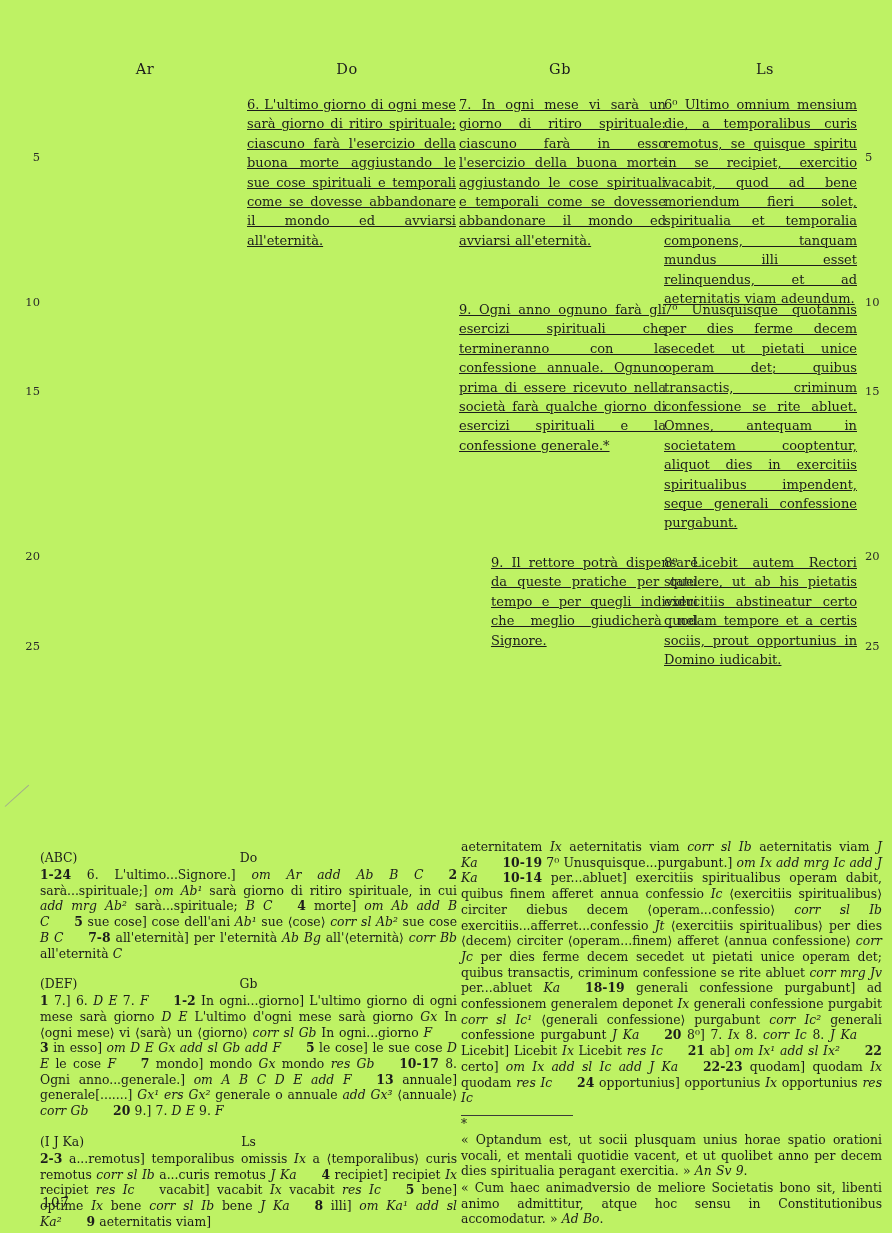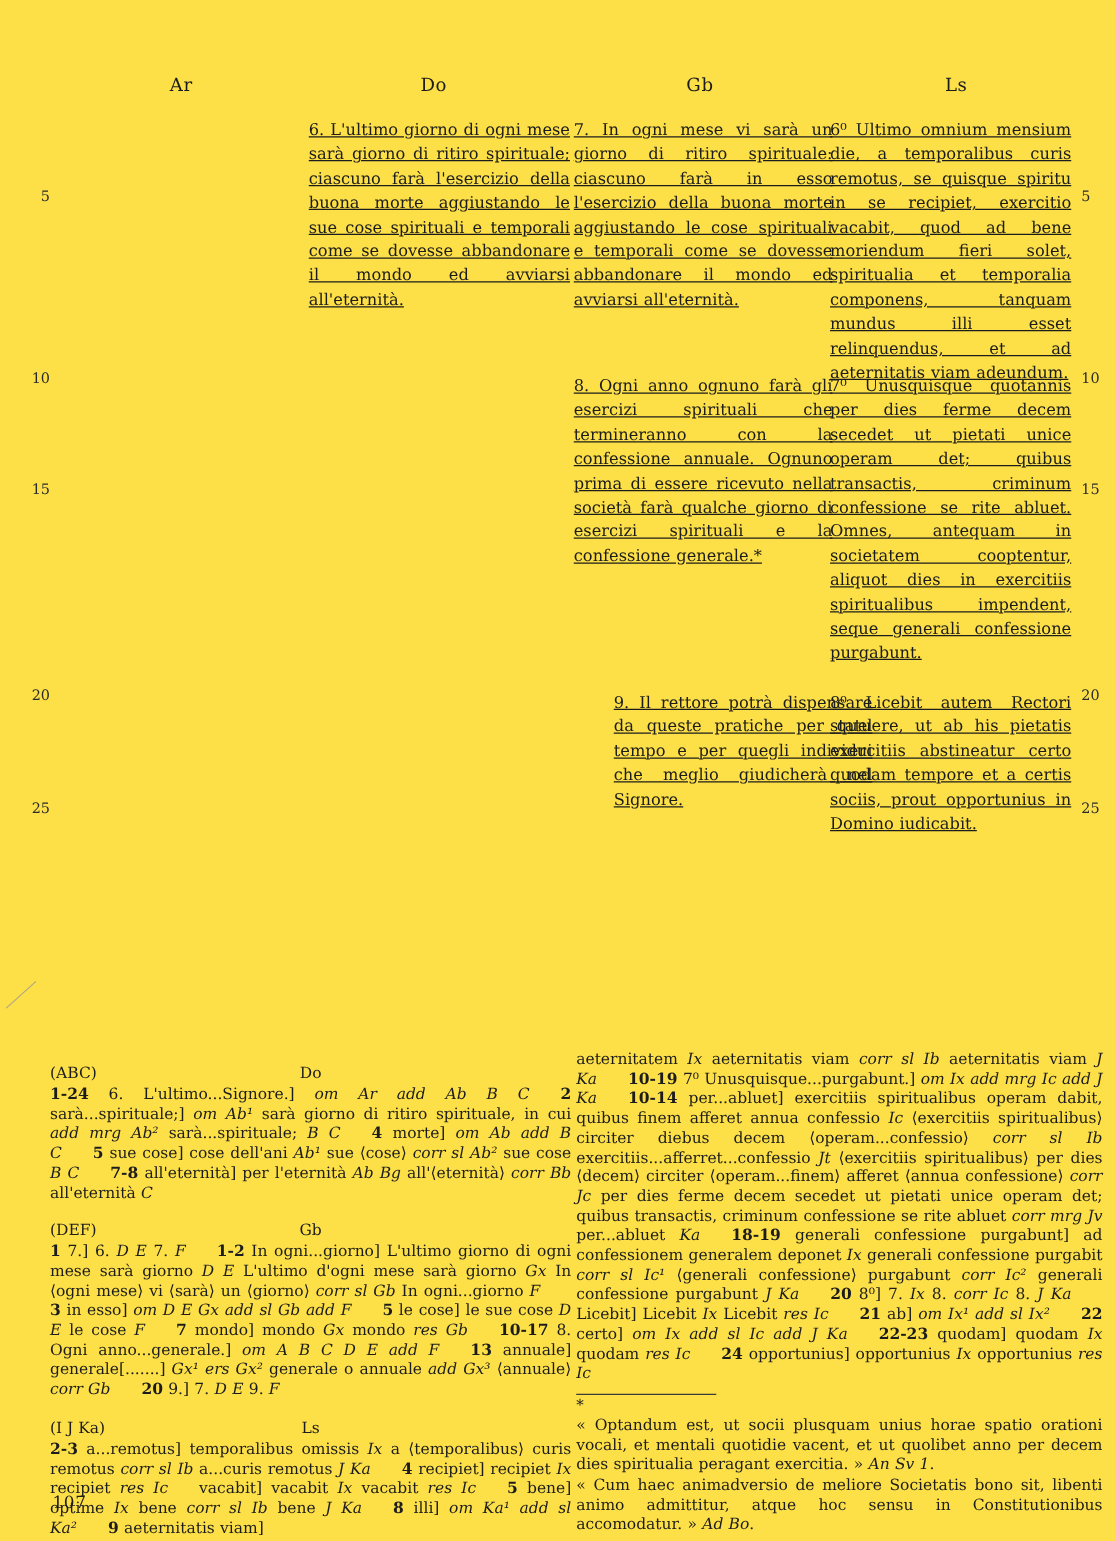--- a/index.html
+++ b/index.html
@@ -1,19 +1,19 @@
 <!DOCTYPE html>
 <html><head>
 <meta charset="utf-8">
 <style>
   html,body{margin:0;padding:0;background:#e8e8e4;}
   .page{
     position:relative;
     width:892px;height:1233px;
-    background:#fde047;
+    background:#bef264;
     font-family:"DejaVu Serif", serif;
     color:#1c1c1c;
     overflow:hidden;
   }
   .colhead{
     position:absolute;top:61px;
     font-size:14.5px;letter-spacing:.5px;
     text-align:center;
   }
   .para{
@@ -82,21 +82,21 @@
   <div class="marginnum" style="left:865px;top:150px;">5</div>
   <div class="marginnum" style="left:865px;top:295px;">10</div>
   <div class="marginnum" style="left:865px;top:384px;">15</div>
   <div class="marginnum" style="left:865px;top:549px;">20</div>
   <div class="marginnum" style="left:865px;top:639px;">25</div>
 
   <div class="para" style="left:247px;top:95px;width:209px;">6. L'ultimo giorno di ogni mese sarà giorno di ritiro spirituale; ciascuno farà l'esercizio della buona morte aggiustando le sue cose spirituali e temporali come se dovesse abbandonare il mondo ed avviarsi all'eternità.</div>
   <div class="para" style="left:459px;top:95px;width:207px;">7. In ogni mese vi sarà un giorno di ritiro spirituale: ciascuno farà in esso l'esercizio della buona morte aggiustando le cose spirituali e temporali come se dovesse abbandonare il mondo ed avviarsi all'eternità.</div>
   <div class="para" style="left:664px;top:95px;width:193px;">6⁰ Ultimo omnium mensium die, a temporalibus curis remotus, se quisque spiritu in se recipiet, exercitio vacabit, quod ad bene moriendum fieri solet, spiritualia et temporalia componens, tanquam mundus illi esset relinquendus, et ad aeternitatis viam adeundum.</div>
 
-  <div class="para" style="left:459px;top:300px;width:207px;">8. Ogni anno ognuno farà gli esercizi spirituali che termineranno con la confessione annuale. Ognuno prima di essere ricevuto nella società farà qualche giorno di esercizi spirituali e la confessione generale.*</div>
+  <div class="para" style="left:459px;top:300px;width:207px;">9. Ogni anno ognuno farà gli esercizi spirituali che termineranno con la confessione annuale. Ognuno prima di essere ricevuto nella società farà qualche giorno di esercizi spirituali e la confessione generale.*</div>
   <div class="para" style="left:664px;top:300px;width:193px;">7⁰ Unusquisque quotannis per dies ferme decem secedet ut pietati unice operam det; quibus transactis, criminum confessione se rite abluet. Omnes, antequam in societatem cooptentur, aliquot dies in exercitiis spiritualibus impendent, seque generali confessione purgabunt.</div>
 
   <div class="para" style="left:459px;top:553px;width:207px;margin-left:32px;">9. Il rettore potrà dispensare da queste pratiche per quel tempo e per quegli individui che meglio giudicherà nel Signore.</div>
   <div class="para" style="left:664px;top:553px;width:193px;">8⁰ Licebit autem Rectori statuere, ut ab his pietatis exercitiis abstineatur certo quodam tempore et a certis sociis, prout opportunius in Domino iudicabit.</div>
 
   <div class="pencil"></div>
 
   <div class="app" style="left:40px;width:417px;">
 
     <div class="app-section">
@@ -122,19 +122,19 @@
       </div>
       <div class="app-text"><span class="b">2-3</span><span> a...remotus] temporalibus omissis </span><span class="i">Ix</span><span> a ⟨temporalibus⟩ curis remotus </span><span class="i">corr sl Ib</span><span> a...curis remotus </span><span class="i">J Ka</span><span>  </span><span class="b">4</span><span> recipiet] recipiet </span><span class="i">Ix</span><span> recipiet </span><span class="i">res Ic</span><span>  </span><span>vacabit] vacabit </span><span class="i">Ix</span><span> vacabit </span><span class="i">res Ic</span><span>  </span><span class="b">5</span><span> bene] optime </span><span class="i">Ix</span><span> bene </span><span class="i">corr sl Ib</span><span> bene </span><span class="i">J Ka</span><span>  </span><span class="b">8</span><span> illi] </span><span class="i">om Ka¹ add sl Ka²</span><span>  </span><span class="b">9</span><span> aeternitatis viam]</span></div>
     </div>
 
   </div>
 
   <div class="app" style="left:461px;width:421px;">
     <div class="app-text"><span>aeternitatem </span><span class="i">Ix</span><span> aeternitatis viam </span><span class="i">corr sl Ib</span><span> aeternitatis viam </span><span class="i">J Ka</span><span>  </span><span class="b">10-19</span><span> 7⁰ Unusquisque...purgabunt.] </span><span class="i">om Ix add mrg Ic add J Ka</span><span>  </span><span class="b">10-14</span><span> per...abluet] exercitiis spiritualibus operam dabit, quibus finem afferet annua confessio </span><span class="i">Ic</span><span> ⟨exercitiis spiritualibus⟩ circiter diebus decem ⟨operam...confessio⟩ </span><span class="i">corr sl Ib</span><span> exercitiis...afferret...confessio </span><span class="i">Jt</span><span> ⟨exercitiis spiritualibus⟩ per dies ⟨decem⟩ circiter ⟨operam...finem⟩ afferet ⟨annua confessione⟩ </span><span class="i">corr Jc</span><span> per dies ferme decem secedet ut pietati unice operam det; quibus transactis, criminum confessione se rite abluet </span><span class="i">corr mrg Jv</span><span> per...abluet </span><span class="i">Ka</span><span>  </span><span class="b">18-19</span><span> generali confessione purgabunt] ad confessionem generalem deponet </span><span class="i">Ix</span><span> generali confessione purgabit </span><span class="i">corr sl Ic¹</span><span> ⟨generali confessione⟩ purgabunt </span><span class="i">corr Ic²</span><span> generali confessione purgabunt </span><span class="i">J Ka</span><span>  </span><span class="b">20</span><span> 8⁰] 7. </span><span class="i">Ix</span><span> 8. </span><span class="i">corr Ic</span><span> 8. </span><span class="i">J Ka</span><span>  </span><span>Licebit] Licebit </span><span class="i">Ix</span><span> Licebit </span><span class="i">res Ic</span><span>  </span><span class="b">21</span><span> ab] </span><span class="i">om Ix¹ add sl Ix²</span><span>  </span><span class="b">22</span><span> certo] </span><span class="i">om Ix add sl Ic add J Ka</span><span>  </span><span class="b">22-23</span><span> quodam] quodam </span><span class="i">Ix</span><span> quodam </span><span class="i">res Ic</span><span>  </span><span class="b">24</span><span> opportunius] opportunius </span><span class="i">Ix</span><span> opportunius </span><span class="i">res Ic</span></div>
     <hr class="fnrule">
     <div class="fnmarker">*</div>
-    <div class="fn"><span>« Optandum est, ut socii plusquam unius horae spatio orationi vocali, et mentali quotidie vacent, et ut quolibet anno per decem dies spiritualia peragant exercitia. » </span><span class="i">An Sv 1</span><span>.</span></div>
+    <div class="fn"><span>« Optandum est, ut socii plusquam unius horae spatio orationi vocali, et mentali quotidie vacent, et ut quolibet anno per decem dies spiritualia peragant exercitia. » </span><span class="i">An Sv 9</span><span>.</span></div>
     <div class="fn"><span>« Cum haec animadversio de meliore Societatis bono sit, libenti animo admittitur, atque hoc sensu in Constitutionibus accomodatur. » </span><span class="i">Ad Bo</span><span>.</span></div>
   </div>
 
   <div class="pagenum">107</div>
 
 </div>
 
 </body></html>

